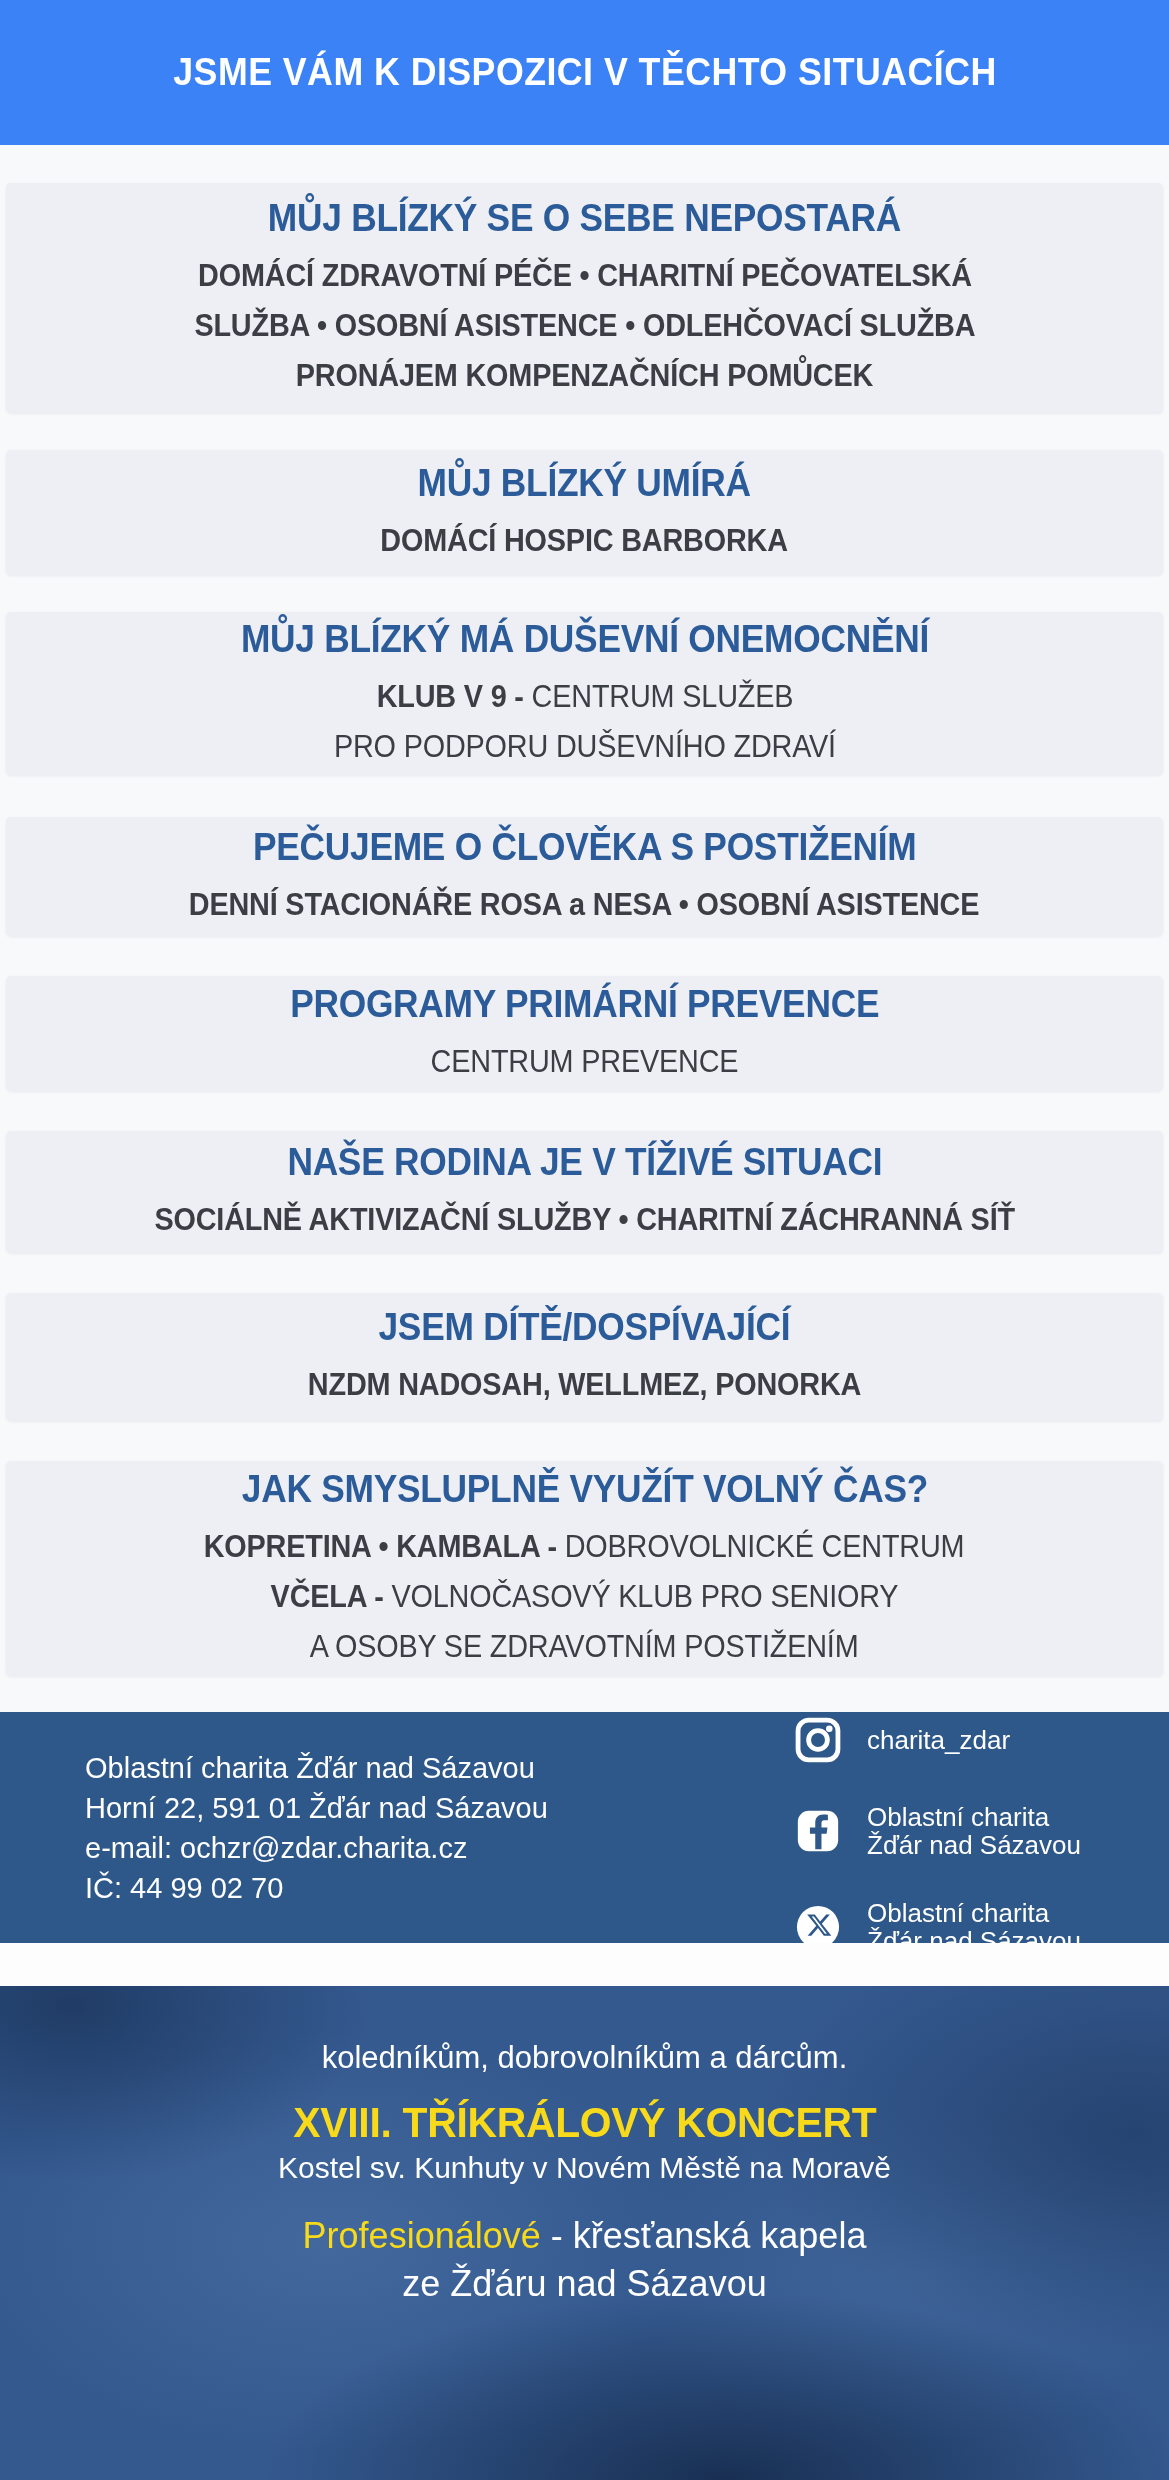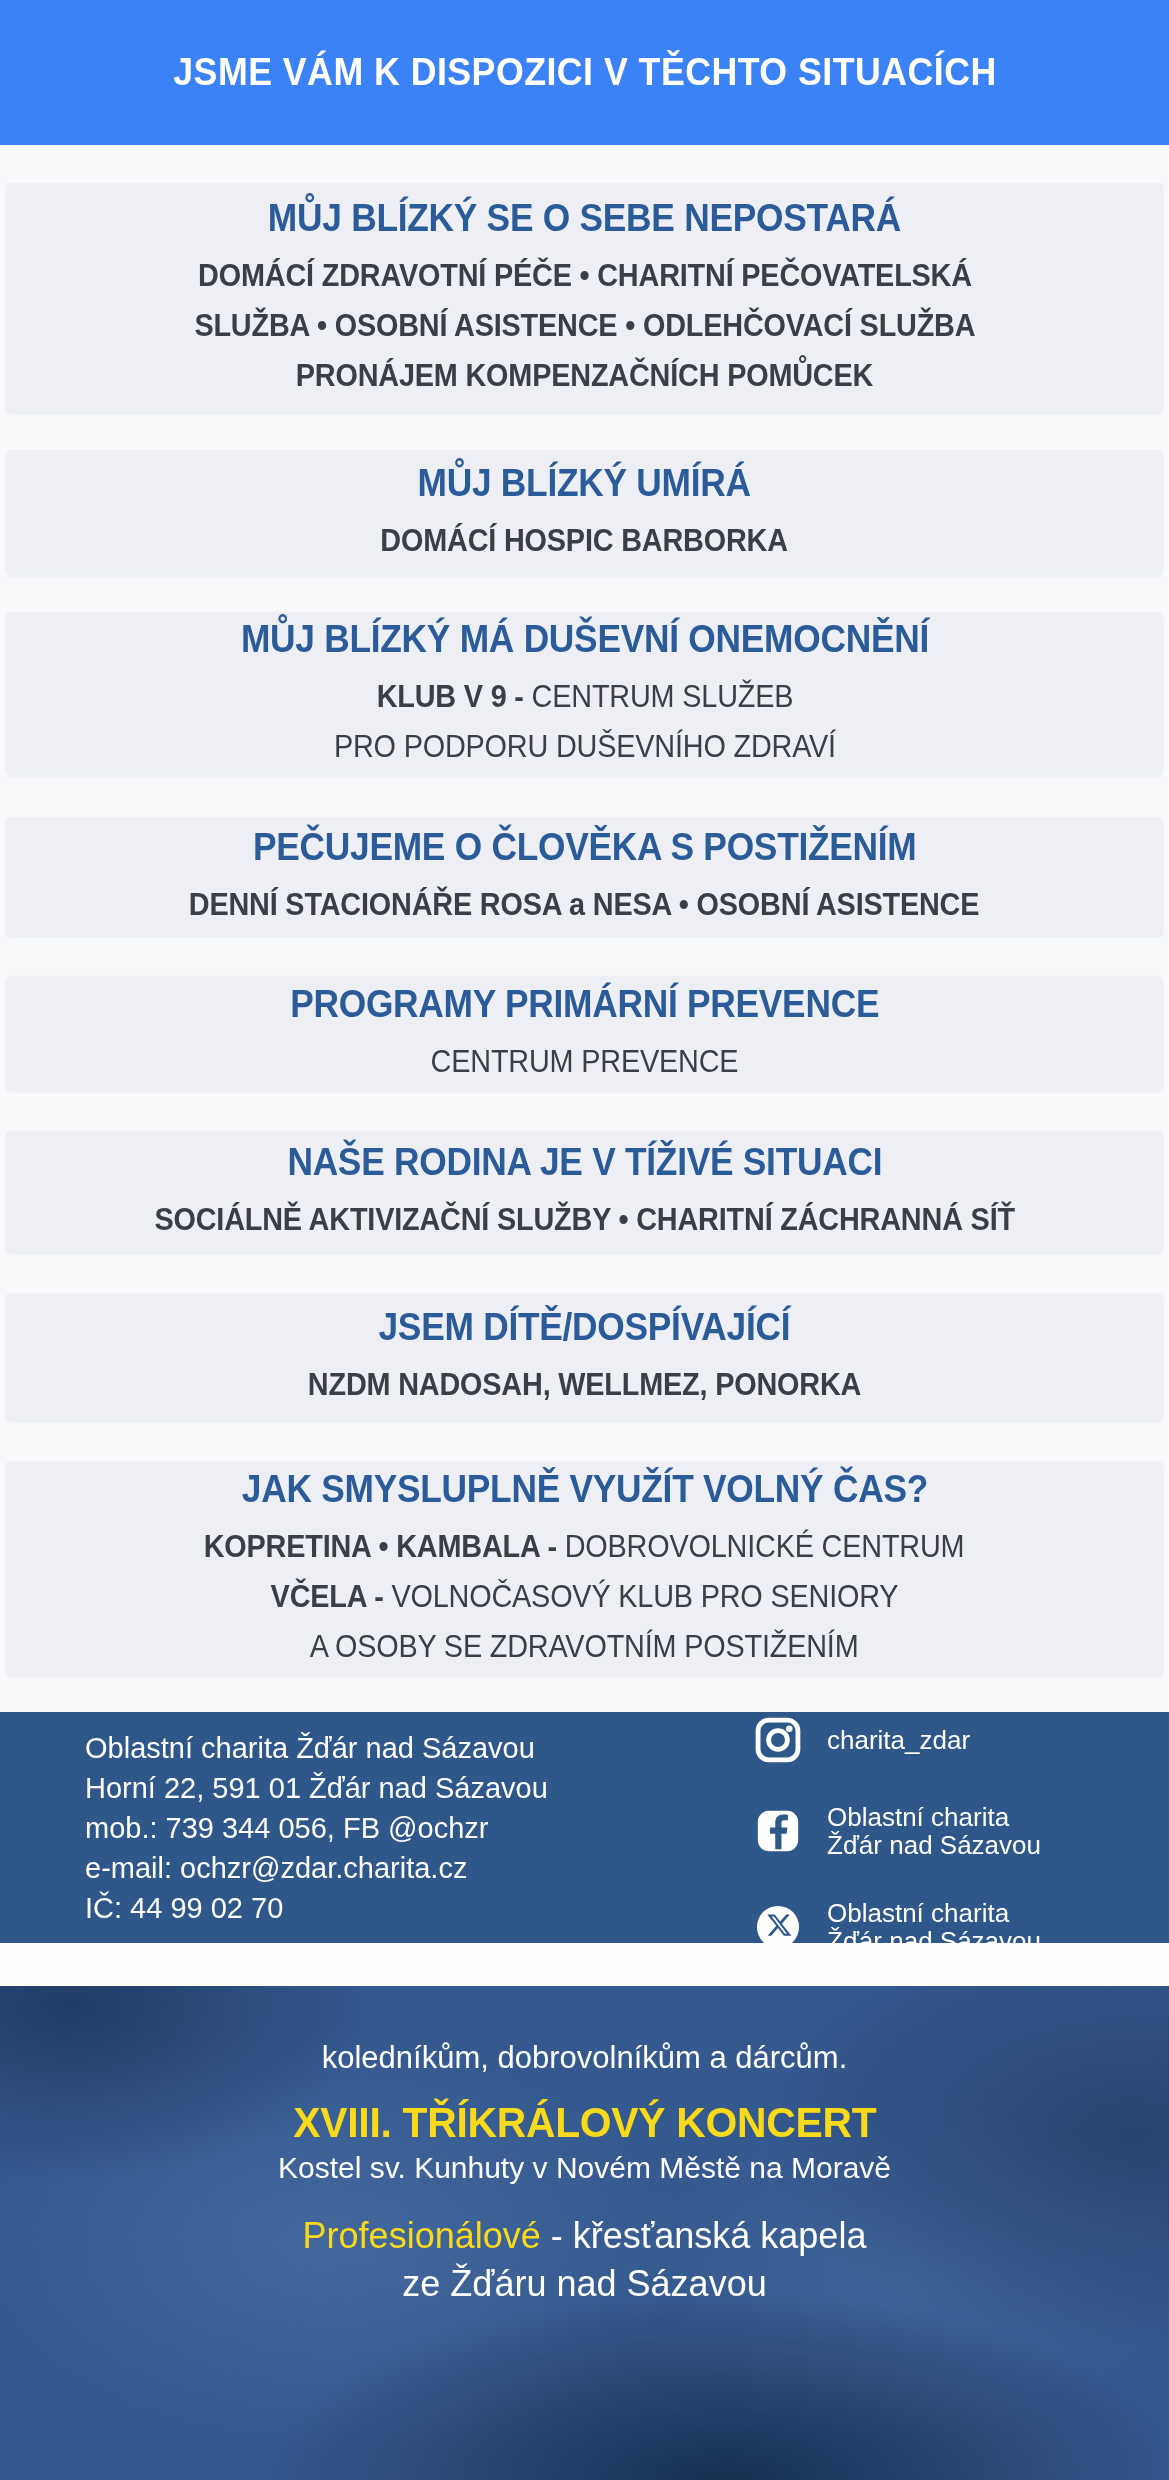--- a/index.html
+++ b/index.html
@@ -26,21 +26,21 @@
   .card-heading{color:#2b5c99;font-weight:700;font-size:38px;line-height:46px;
     letter-spacing:-.3px;margin-bottom:10px;transform:scaleX(.93);white-space:nowrap;}
   .card-line{color:#3b3e45;font-size:31px;line-height:50px;letter-spacing:-.2px;
     transform:scaleX(.93);white-space:nowrap;}
   .seg-b{font-weight:700;}
   .seg-r{font-weight:400;}
 
   
   .contact{position:absolute;left:0;top:1712px;width:100%;height:231px;background:#2e578a;
     display:flex;align-items:center;justify-content:space-between;box-sizing:border-box;
-    padding:0 64px 0 85px;}
+    padding:0 24px 0 85px;}
   .contact-left{color:#ffffff;font-size:29px;line-height:40px;font-weight:400;}
   .contact-right{display:flex;flex-direction:column;gap:24px;width:350px;}
   .social-row{display:flex;align-items:center;gap:26px;margin-top:16px;}
   .social-icon{flex:0 0 auto;width:46px;height:46px;display:flex;align-items:center;justify-content:center;}
   .social-label{color:#ffffff;font-size:26px;line-height:28px;font-weight:400;}
 
   .white-strip{position:absolute;left:0;top:1943px;width:100%;height:43px;background:#fdfdfd;}
 
   
   .concert{position:absolute;left:0;top:1986px;width:100%;height:494px;box-sizing:border-box;
@@ -107,21 +107,20 @@
         <div class="card-line"><span class="seg-b">KOPRETINA • KAMBALA - </span><span class="seg-r">DOBROVOLNICKÉ CENTRUM</span></div>
         <div class="card-line"><span class="seg-b">VČELA - </span><span class="seg-r">VOLNOČASOVÝ KLUB PRO SENIORY</span></div>
         <div class="card-line"><span class="seg-r">A OSOBY SE ZDRAVOTNÍM POSTIŽENÍM</span></div>
       </section>
     </div>
 
   <section class="contact">
     <div class="contact-left" id="contact-lines">
         <div>Oblastní charita Žďár nad Sázavou</div>
         <div>Horní 22, 591 01 Žďár nad Sázavou</div>
-        <div>mob.: 739 344 056, FB @ochzr</div>
         <div>e-mail: ochzr@zdar.charita.cz</div>
         <div>IČ: 44 99 02 70</div>
       </div>
     <div class="contact-right" id="socials">
         <div class="social-row">
           <span class="social-icon">
             <svg width="46" height="46" viewBox="0 0 24 24">
               <rect x="1.6" y="1.6" width="20.8" height="20.8" rx="5.6" fill="none" stroke="#ffffff" stroke-width="2.5"></rect>
               <circle cx="12" cy="12" r="4.9" fill="none" stroke="#ffffff" stroke-width="2.5"></circle>
               <circle cx="17.9" cy="6.1" r="1.7" fill="#ffffff"></circle>

